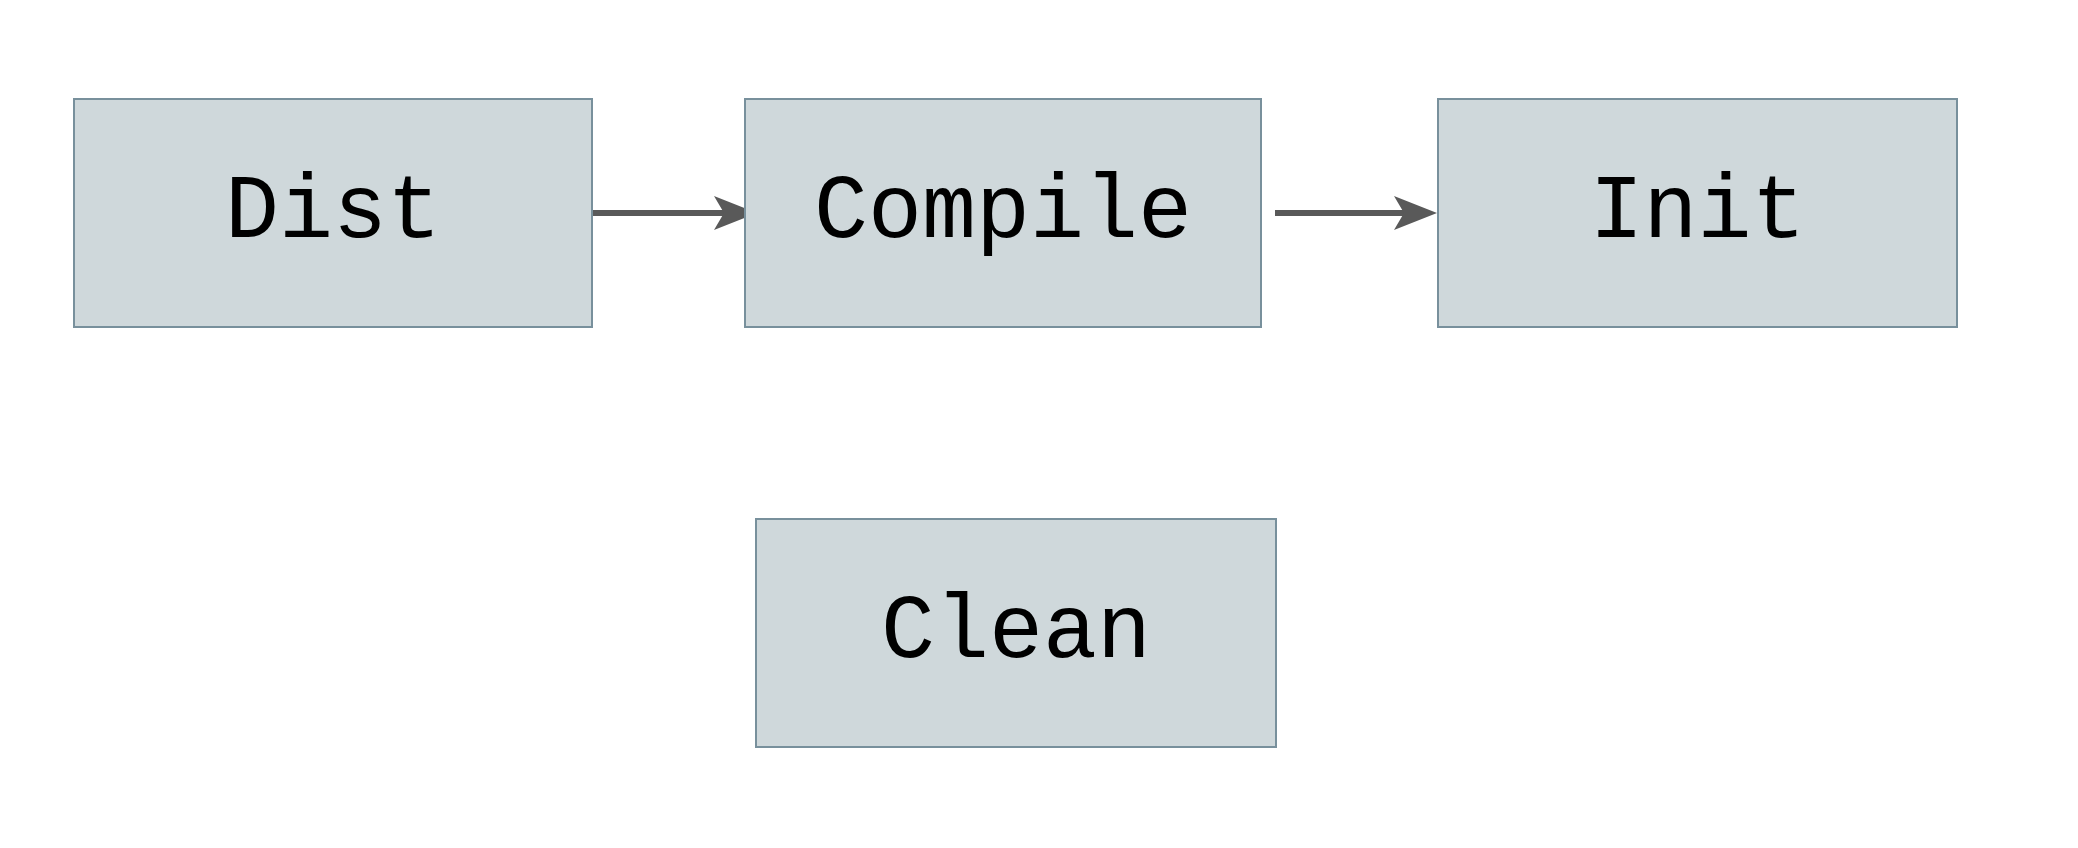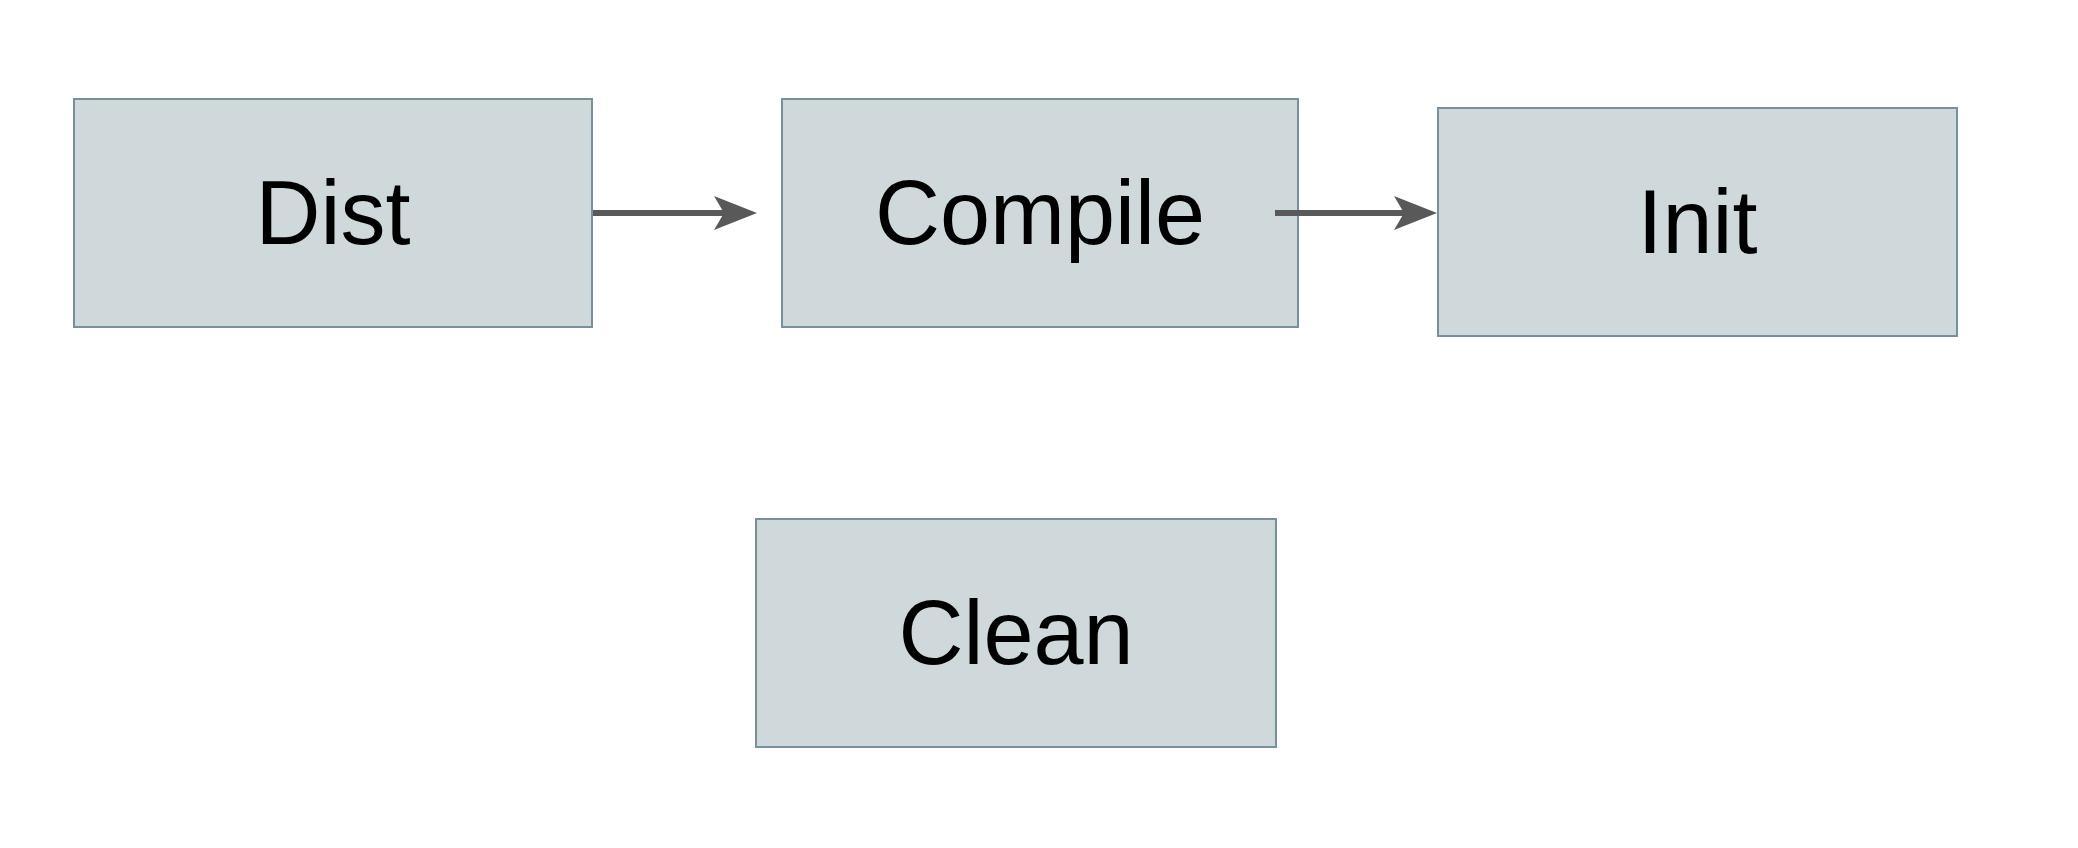--- a/index.html
+++ b/index.html
@@ -13,39 +13,39 @@
     margin: 0;
     padding: 0;
     background: #ffffff;
   }
   .canvas {
     position: relative;
     width: 2078px;
     height: 848px;
     background: #ffffff;
     overflow: hidden;
-    font-family: Liberation Sans, sans-serif;
+    font-family: Liberation Mono, monospace;
   }
   .node {
     position: absolute;
     background: var(--node-fill, #cfd8db);
     border: 2px solid var(--node-border, #78909c);
     display: flex;
     align-items: center;
     justify-content: center;
   }
   .node .label {
     color: var(--label-text, #000000);
     font-size: 90px;
     line-height: 1;
     white-space: nowrap;
   }
   #node-dist    { left: 73px;   top: 98px;  width: 520px; height: 230px; }
-  #node-compile { left: 781px;  top: 98px;  width: 518px; height: 230px; }
-  #node-init    { left: 1437px; top: 98px;  width: 521px; height: 230px; margin-top: 9px; }
+  #node-compile { left: 744px;  top: 98px;  width: 518px; height: 230px; }
+  #node-init    { left: 1437px; top: 98px;  width: 521px; height: 230px; }
   #node-clean   { left: 755px;  top: 518px; width: 522px; height: 230px; }
   .connector {
     position: absolute;
     top: 188px;
     height: 50px;
   }
   #connector-1 { left: 593px;  width: 164px; }
   #connector-2 { left: 1275px; width: 162px; }
   .connector .shaft { fill: var(--arrow, #595959); }
   .connector .head  { fill: var(--arrow, #595959); }

